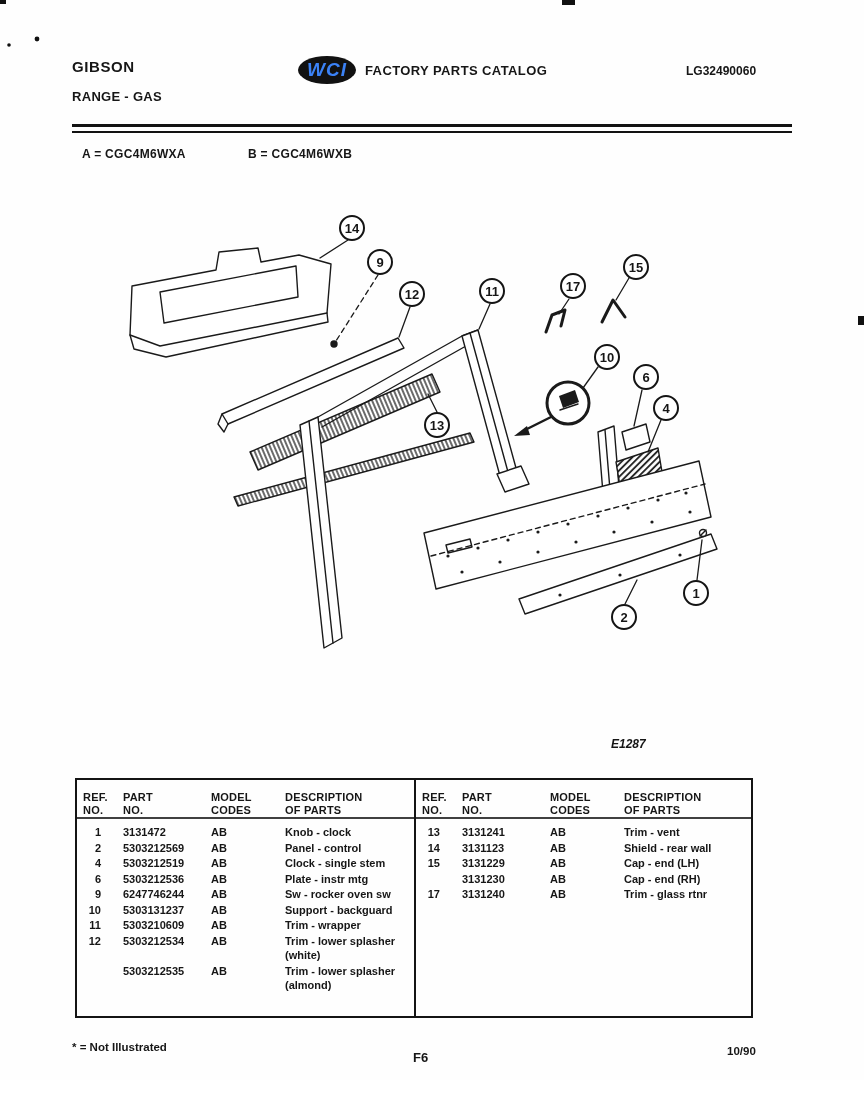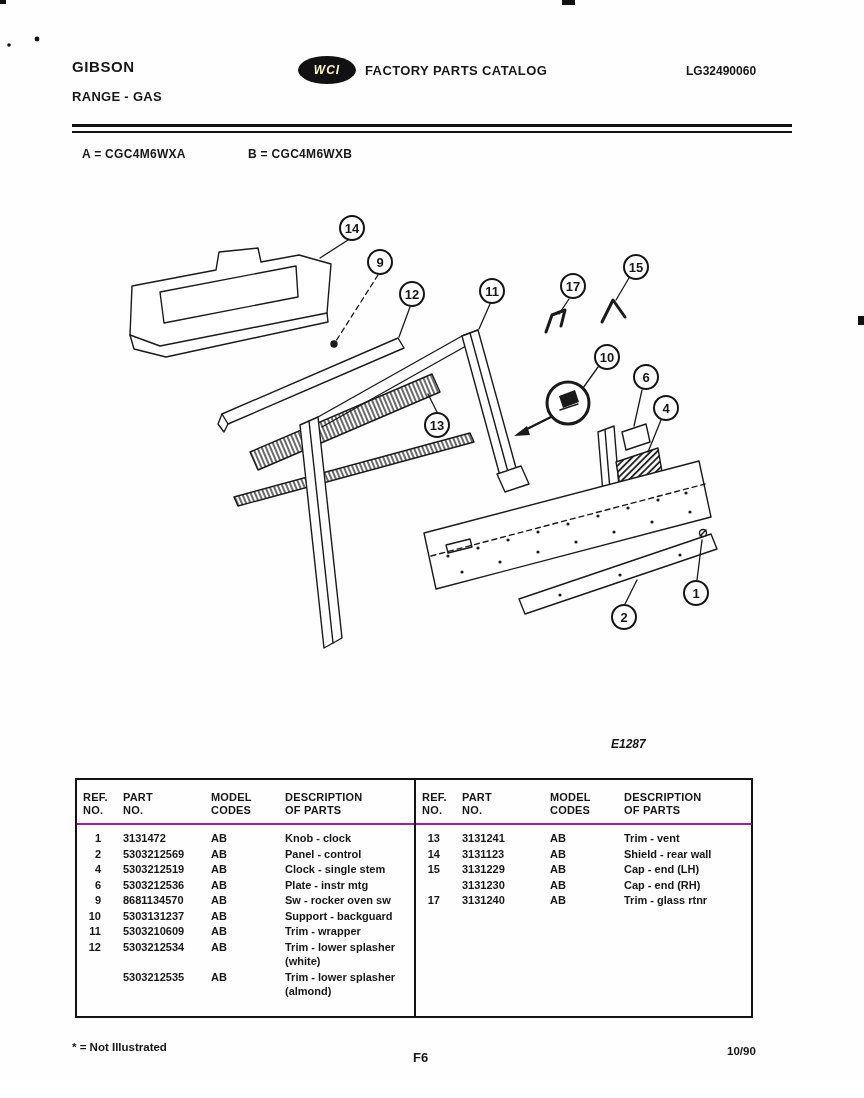--- a/index.html
+++ b/index.html
@@ -9,22 +9,22 @@
 
   
   .art { position:absolute; left:0; top:0; width:864px; height:1098px; z-index:0; pointer-events:none; }
 
   
   .hdr-brand { position:absolute; left:72px; top:58px; z-index:2; }
   .brand { font-size:15px; font-weight:700; letter-spacing:.6px; }
   .prodline { font-size:13px; font-weight:700; margin-top:14px; letter-spacing:.3px; }
   .hdr-logo { position:absolute; left:298px; top:56px; display:flex; align-items:center; gap:9px; z-index:2; }
   .wci { display:flex; align-items:center; justify-content:center; width:58px; height:28px;
-         background:#111; color:#fef9c3; border-radius:50%; font-style:italic; font-weight:700;
-         font-size:12px; letter-spacing:1px; }
+         background:#111; color:#3b82f6; border-radius:50%; font-style:italic; font-weight:700;
+         font-size:19px; letter-spacing:1px; }
   .cat-title { font-size:13px; font-weight:700; letter-spacing:.4px; }
   .docnum { position:absolute; left:686px; top:64px; font-size:12px; font-weight:700; z-index:2; }
   .rule { position:absolute; left:72px; width:720px; background:#121212; z-index:2; }
   .rule1 { top:124px; height:3px; }
   .rule2 { top:131px; height:2px; }
   .model { position:absolute; top:147px; font-size:12px; font-weight:700; z-index:2; letter-spacing:.3px; }
   .model-a { left:82px; }
   .model-b { left:248px; }
 
   
@@ -33,21 +33,21 @@
              background:#fff; display:flex; align-items:center; justify-content:center;
              font-size:13px; font-weight:700; }
   .fignum { position:absolute; left:611px; top:737px; font-size:12px; font-weight:700; z-index:2;font-style:italic; }
 
   
   .ptable { position:absolute; left:75px; top:778px; width:678px; height:240px;
             border:2px solid #141414; display:flex; z-index:2; background:#fefefe; }
   .thalf { flex:1 1 50%; display:flex; flex-direction:column; padding-left:6px; padding-right:2px; }
   .thalf-right { border-left:2px solid #141414; }
   .t-head, .t-row { display:grid; grid-template-columns:40px 88px 74px 1fr; }
-  .t-head { padding:11px 0 6px; border-bottom:2px solid #a21caf; margin-left:-6px; padding-left:6px; margin-right:-2px; padding-right:2px; }
+  .t-head { padding:11px 0 0; border-bottom:2px solid #404040; margin-left:-6px; padding-left:6px; margin-right:-2px; padding-right:2px; }
   .hcell { white-space:pre-line; font-size:11px; font-weight:700; line-height:13px; letter-spacing:.2px; }
   .t-rows { padding-top:6px; }
   .t-row { margin-bottom:1px; }
   .cell { font-size:11px; font-weight:700; line-height:14.5px; }
   .cell-ref { text-align:right; padding-right:22px; }
   .cell-desc { white-space:pre-line; }
 
   
   .foot-note { position:absolute; left:72px; top:1041px; font-size:11.5px; font-weight:700; z-index:2; }
   .foot-page { position:absolute; left:413px; top:1050px; font-size:13px; font-weight:700; z-index:2; }
@@ -252,21 +252,21 @@
             <div class="cell cell-desc">Clock - single stem</div>
           </div>
           <div class="t-row">
             <div class="cell cell-ref">6</div>
             <div class="cell cell-part">5303212536</div>
             <div class="cell cell-codes">AB</div>
             <div class="cell cell-desc">Plate - instr mtg</div>
           </div>
           <div class="t-row">
             <div class="cell cell-ref">9</div>
-            <div class="cell cell-part">8681134570</div>
+            <div class="cell cell-part">6247746244</div>
             <div class="cell cell-codes">AB</div>
             <div class="cell cell-desc">Sw - rocker oven sw</div>
           </div>
           <div class="t-row">
             <div class="cell cell-ref">10</div>
             <div class="cell cell-part">5303131237</div>
             <div class="cell cell-codes">AB</div>
             <div class="cell cell-desc">Support - backguard</div>
           </div>
           <div class="t-row">

